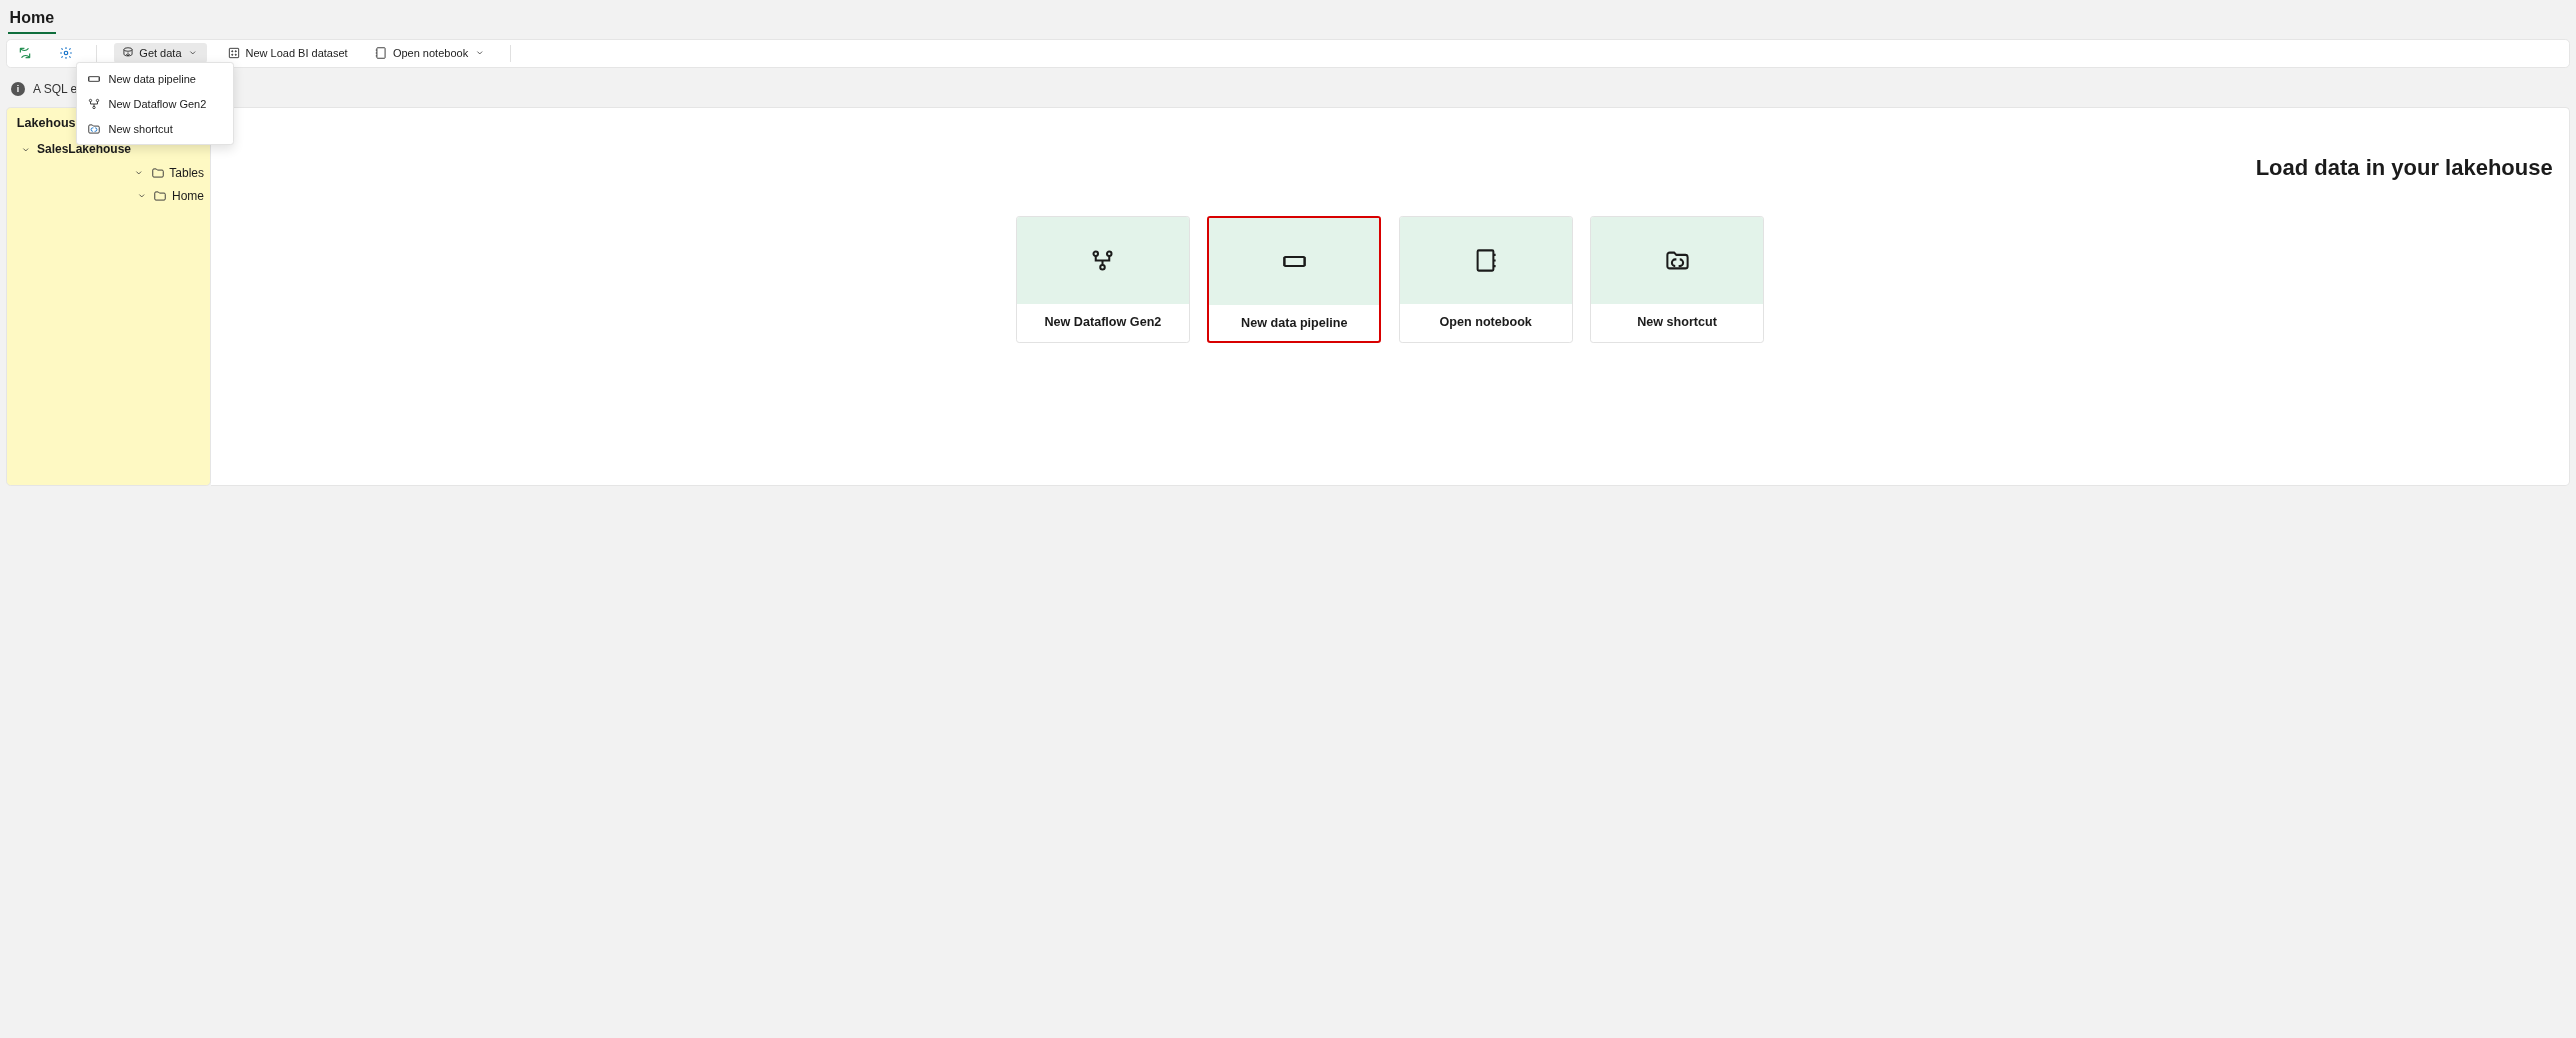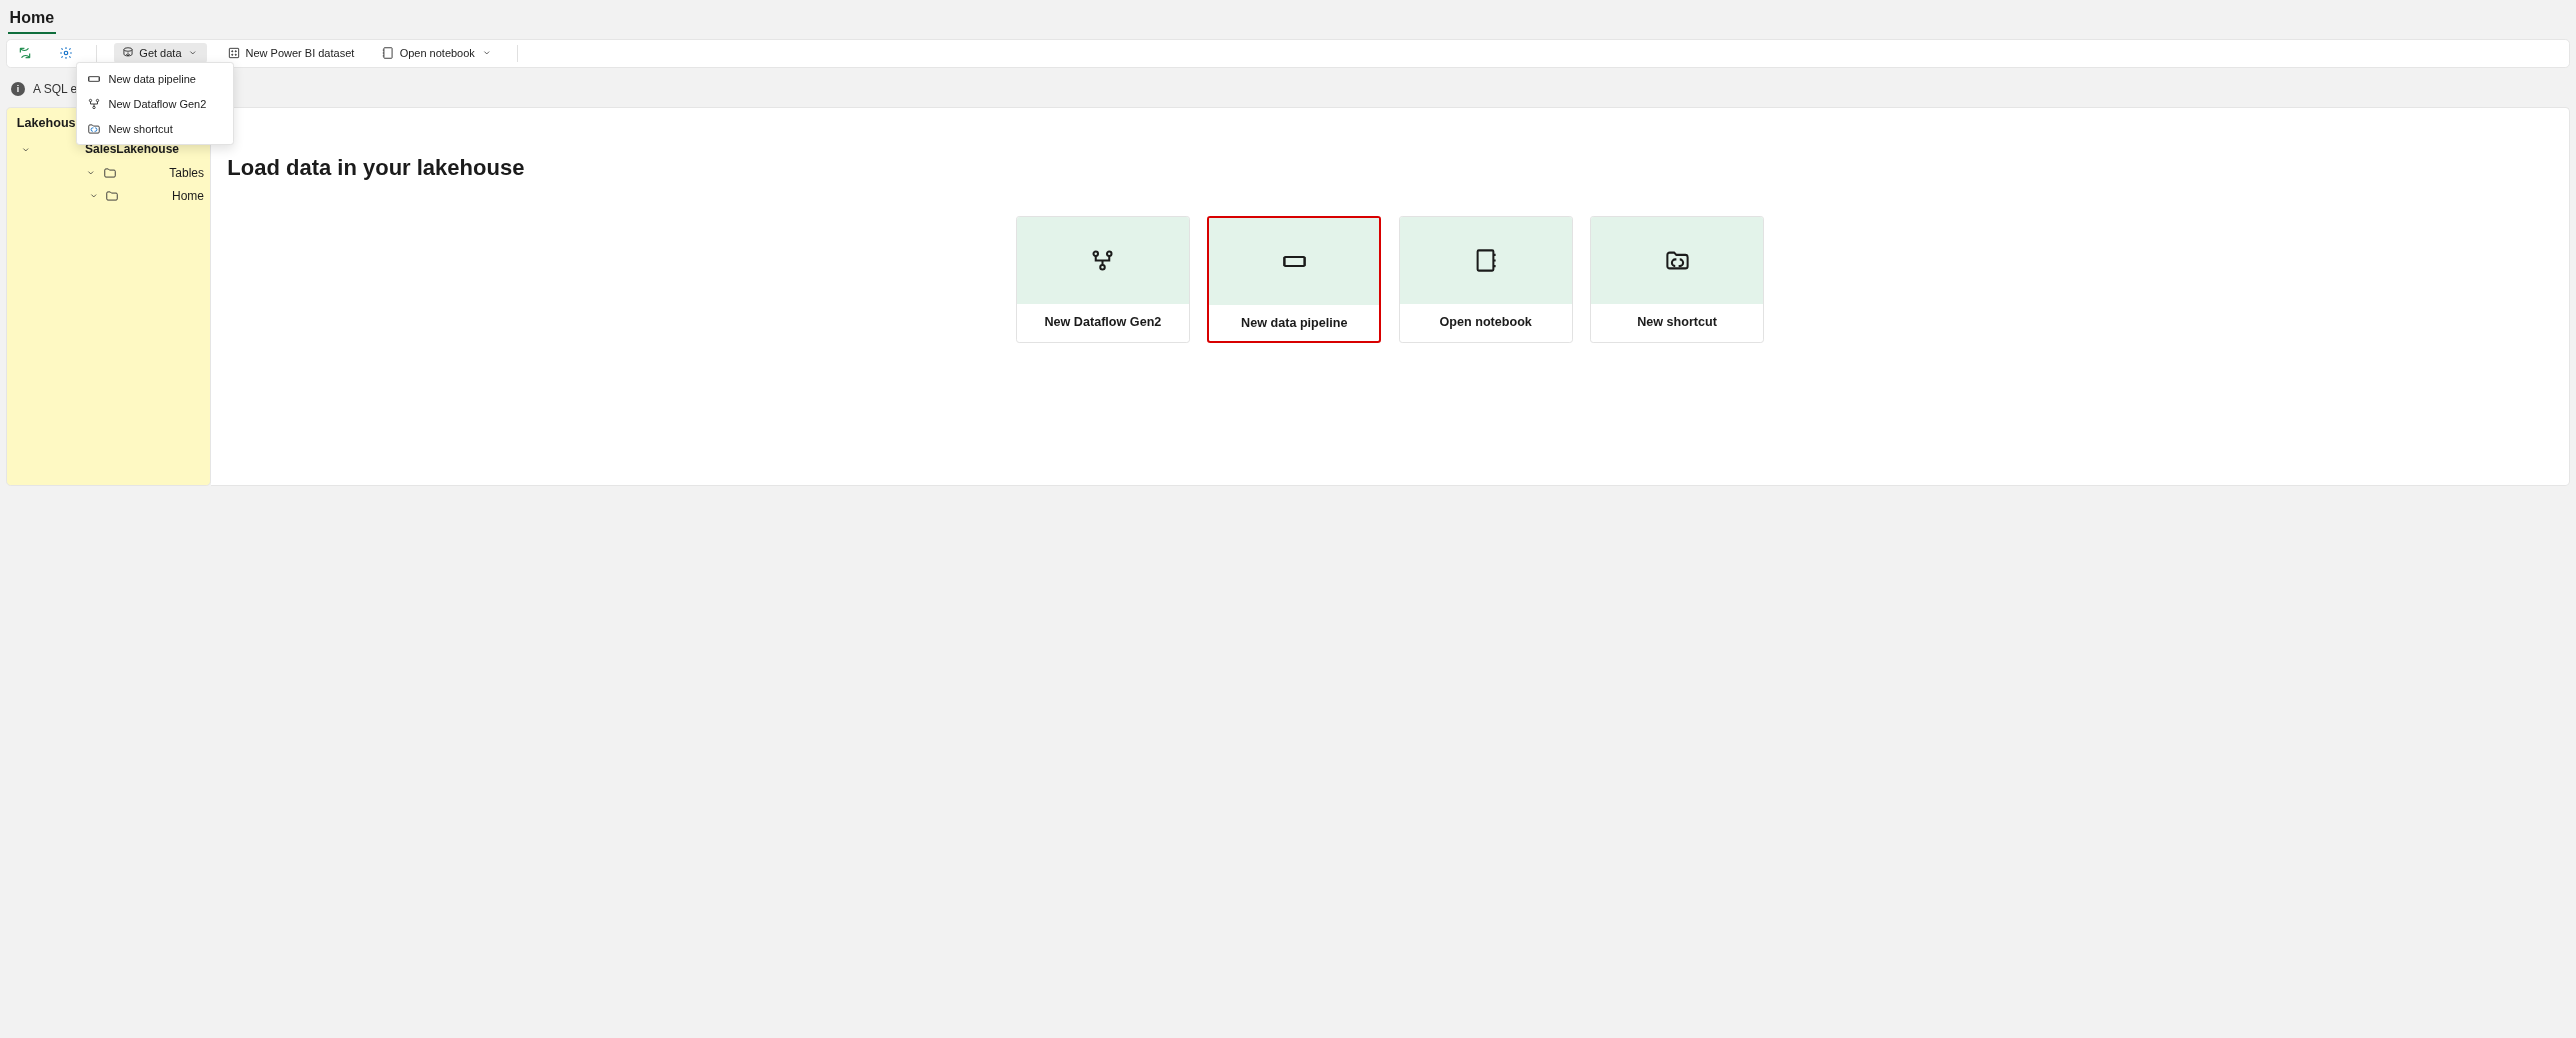--- a/index.html
+++ b/index.html
@@ -102,34 +102,34 @@
     font-weight:700;
     font-size:12.6px;
     padding: 3.2px 9.5px 8px 9.5px;
   }
   .tree-row {
     display:flex; align-items:center; gap:4.7px;
     padding: 4.7px 6.3px 4.7px 11px;
     cursor:pointer;
   }
   .tree-row.depth1 { padding-left: 20.5px; justify-content: flex-end; }
-  .tree-label { font-size:12px;margin-left:48px; }
+  .tree-label { font-size:12px; }
   .tree-root .tree-label { font-weight:600; }
 
   .canvas {
     flex:1;
     background:#fff;
     border:0.8px solid #e5e5e5;
     border-left:none;
     border-radius:0 4.7px 4.7px 0;
     padding: 47px 16px 16px 16px;
     min-height: 379px;
   }
   .hero {
-    text-align:left;
+    text-align:right;
     font-size: 22px;
     font-weight:600;
     margin-bottom: 35px;
   }
   .cards {
     display:flex;
     gap: 17.4px;
     justify-content:center;
   }
   .card {
@@ -204,21 +204,21 @@
   <span class="tbtn">
     <span class="icon">
       <svg viewBox="0 0 24 24" fill="none" stroke="#333" stroke-width="1.6">
           <rect x="4" y="4" width="16" height="16" rx="1"></rect>
           <circle cx="9" cy="9" r="1" fill="#333"></circle>
           <circle cx="15" cy="9" r="1" fill="#333"></circle>
           <circle cx="9" cy="15" r="1" fill="#333"></circle>
           <circle cx="15" cy="15" r="1" fill="#333"></circle>
         </svg>
     </span>
-    <span>New Power BI dataset</span>
+    <span>New Load BI dataset</span>
   </span>
 
   <span class="tbtn">
     <span class="icon">
       <svg viewBox="0 0 24 24" fill="none" stroke="#333" stroke-width="1.6">
           <rect x="5" y="3" width="14" height="18" rx="1"></rect>
           <path d="M5 7h-2M5 12h-2M5 17h-2"></path>
         </svg>
     </span>
     <span>Open notebook</span>

